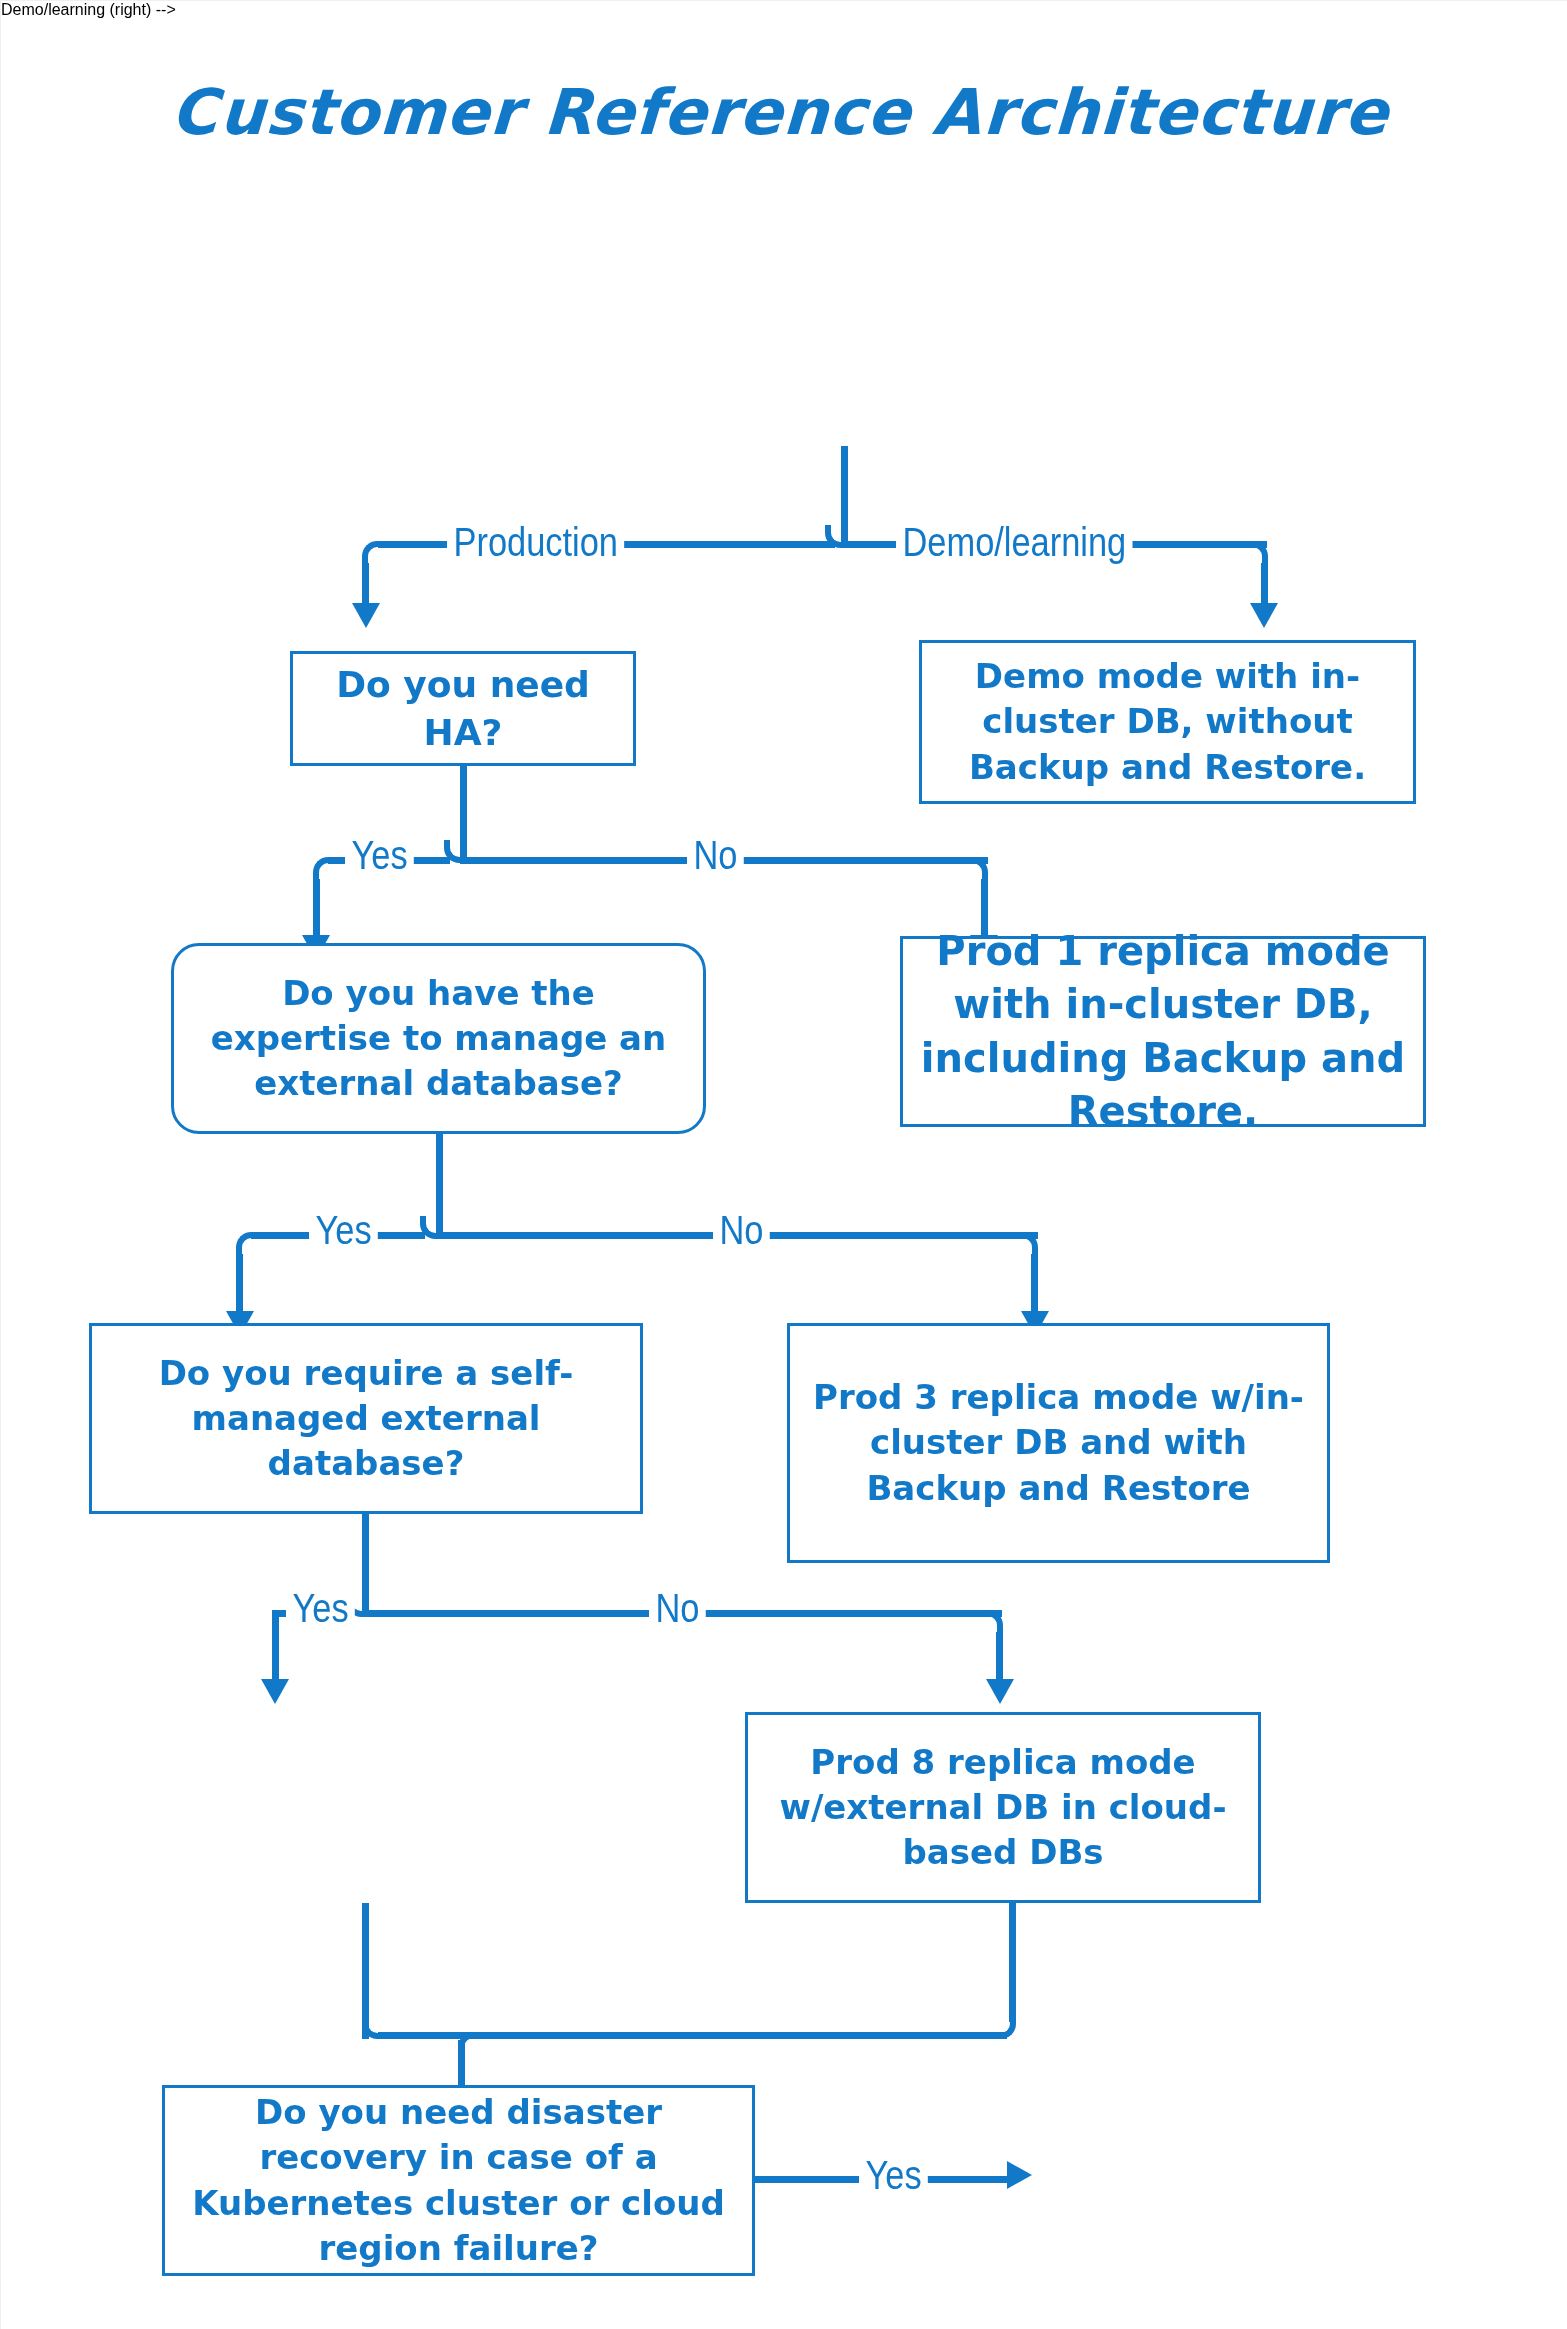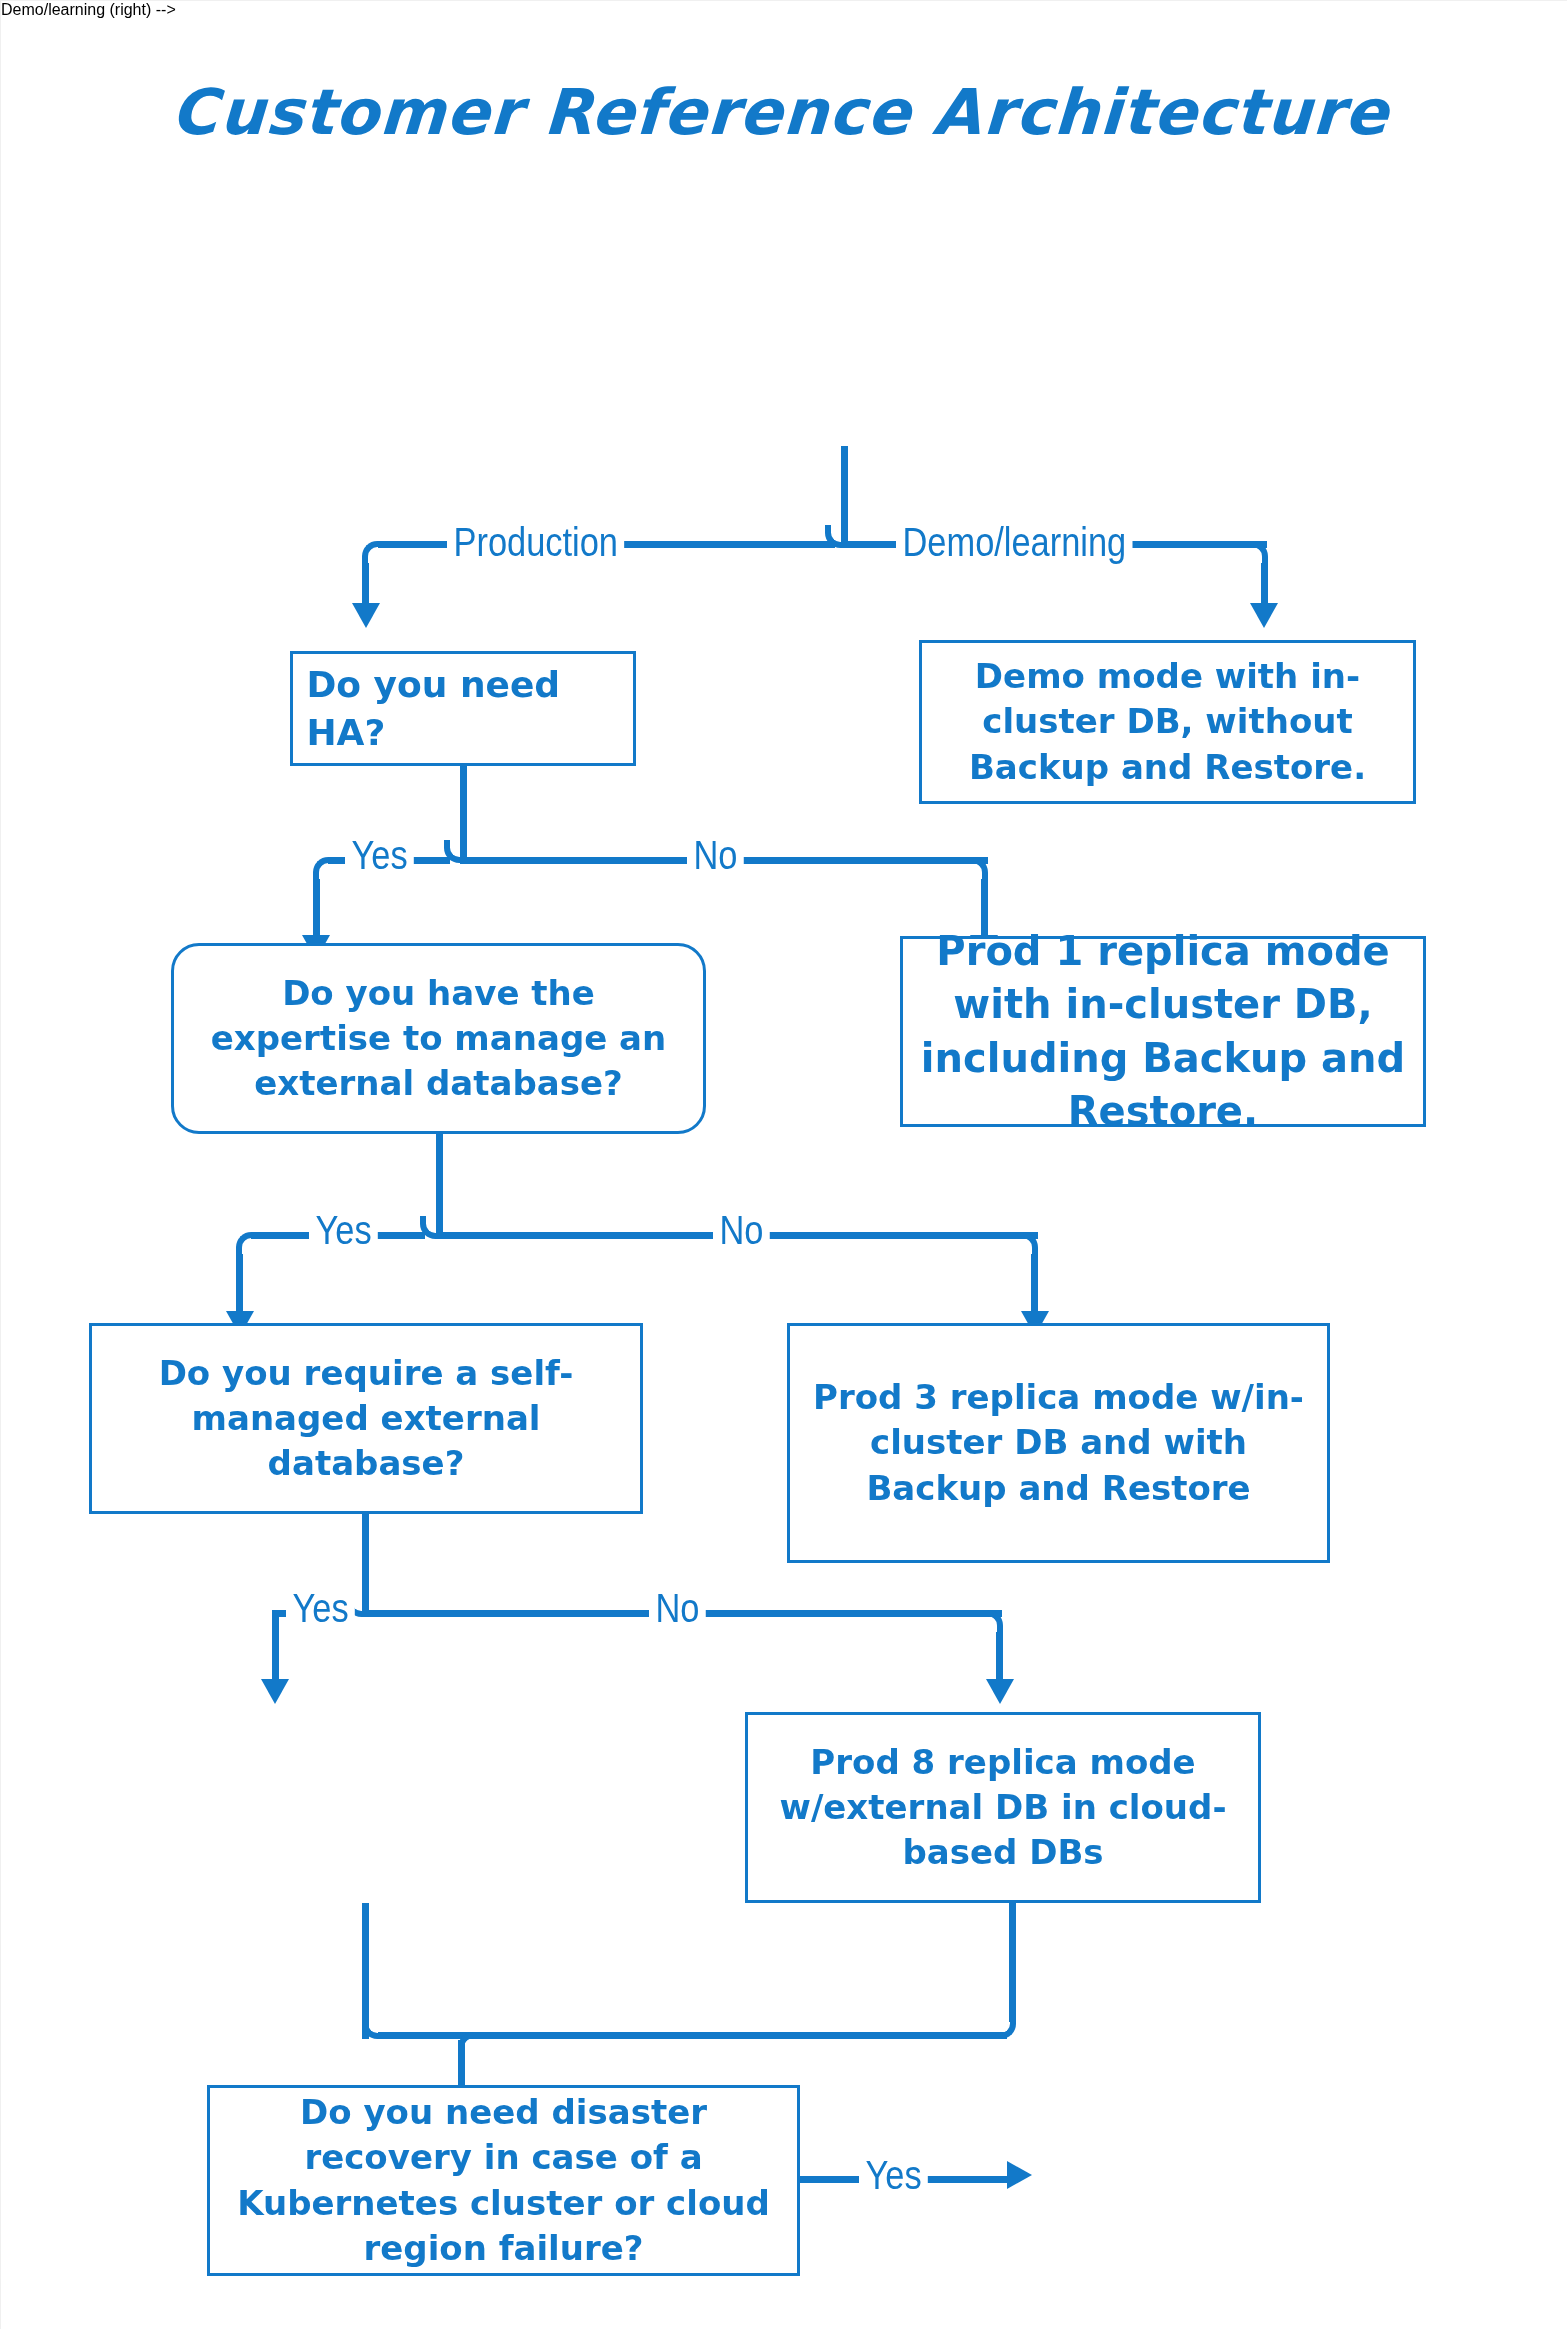--- a/index.html
+++ b/index.html
@@ -47,21 +47,21 @@
     display: flex;
     align-items: center;
     justify-content: center;
     text-align: center;
     line-height: 1.33;
     padding: 5.7px 13.4px;
     z-index: 5;
   }
   .node.left-align {
     justify-content: flex-start;
-    text-align: left;
+    text-align: center;
   }
 
   
   .hline, .vline {
     position: absolute;
     background: #1279c9;
     z-index: 2;
   }
   .hline { height: 6.7px; }
   .vline { width: 6.7px; }
@@ -217,21 +217,21 @@
   <div class="vline" style="left:361px; top:1902px; height:136px;"></div>
   <div class="elbow bl" style="left:361px; top:2015px; width:23px; height:23px;"></div>
   <div class="hline" style="left:377px; top:2031px; width:629px;"></div>
   <div class="elbow br" style="left:992px; top:2015px; width:23px; height:23px;"></div>
   <div class="vline" style="left:1008px; top:1902px; height:119px;"></div>
   <div class="elbow tl" style="left:457px; top:2031px; width:23px; height:25px;"></div>
   <div class="vline" style="left:457px; top:2039px; height:59px;"></div>
   <div class="arrow-down" style="left:446px; top:2091px;"></div>
 
   
-  <div class="node" style="left:161px; top:2084px; width:593px; height:191px; font-size:34px;margin-left:45px;">Do you need disaster recovery in case of a Kubernetes cluster or cloud region failure?</div>
+  <div class="node" style="left:161px; top:2084px; width:593px; height:191px; font-size:34px;">Do you need disaster recovery in case of a Kubernetes cluster or cloud region failure?</div>
 
 
   
   <div class="hline" style="left:753px; top:2175px; width:258px;"></div>
   <div class="arrow-right" style="left:1006px; top:2160px;"></div>
   <div class="edge-label" style="left:858px; top:2154px;">Yes</div>
 
 </div>
 
 

